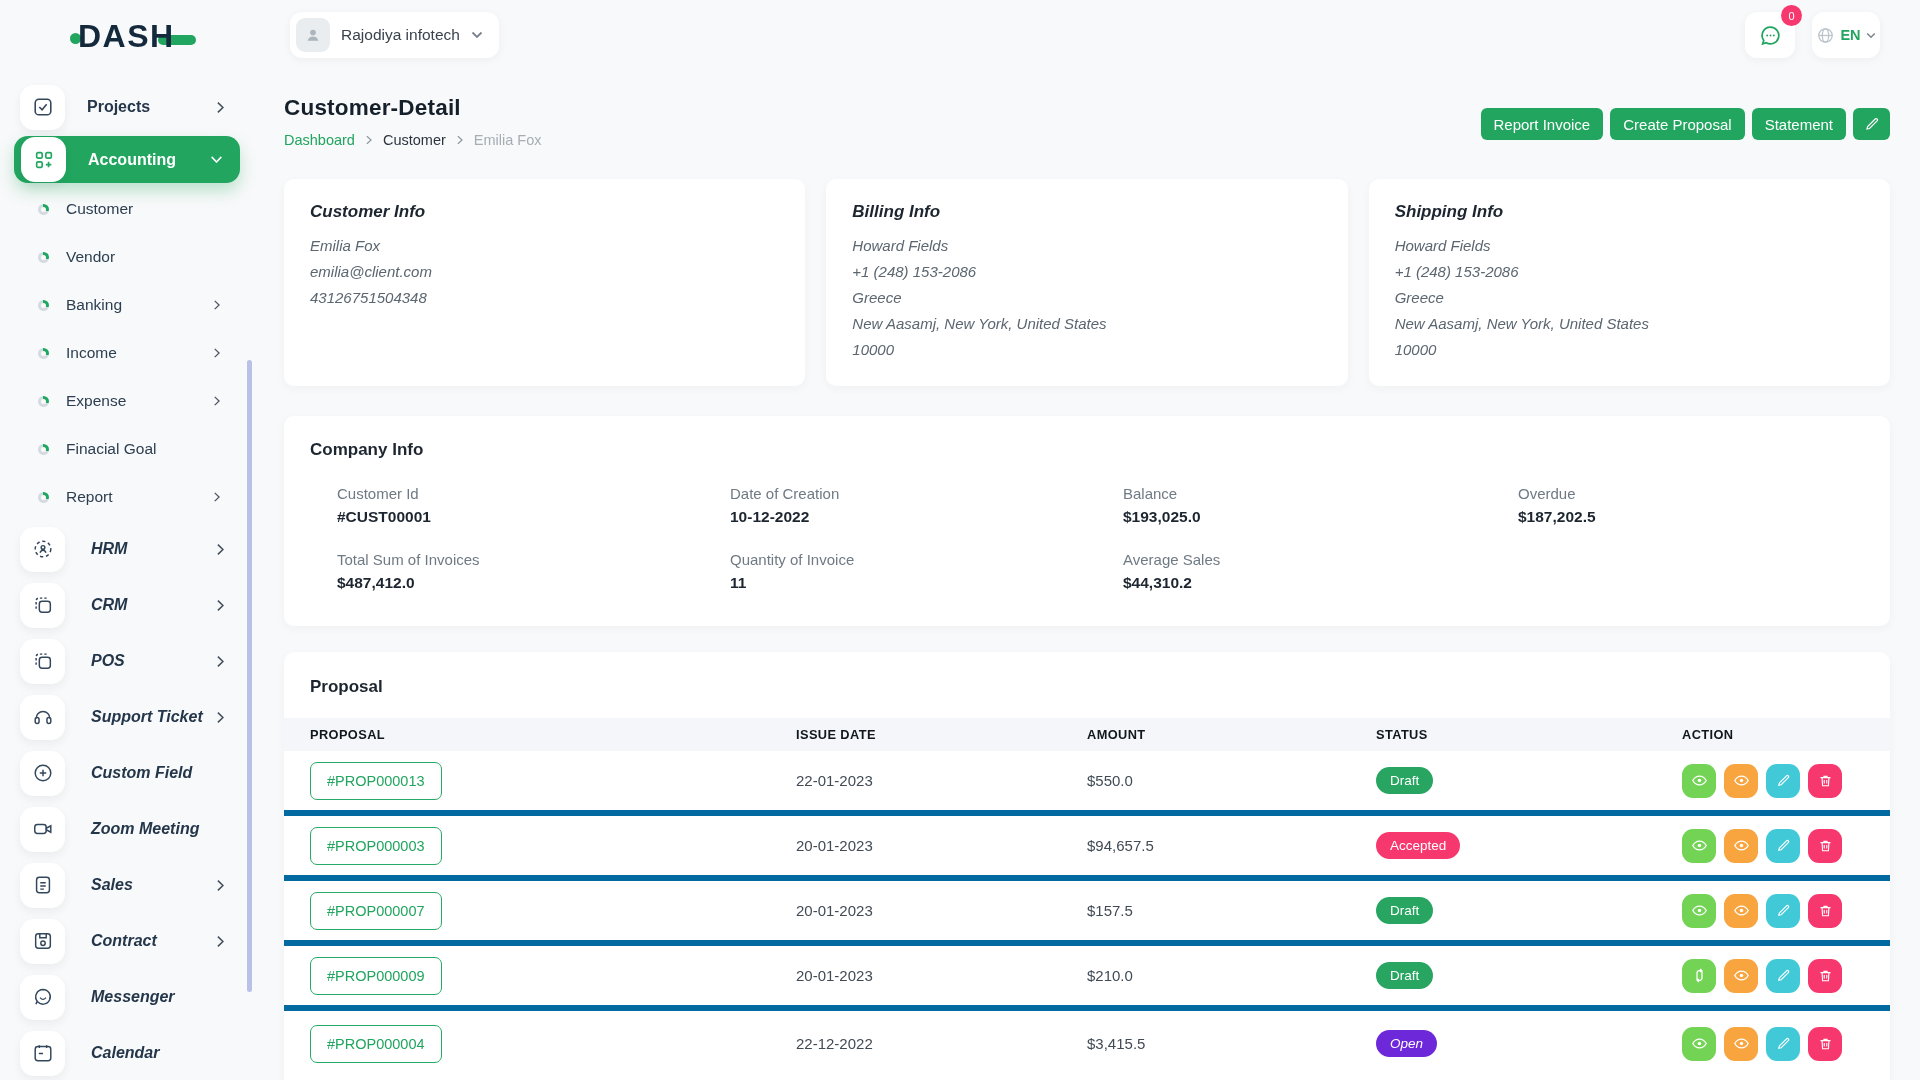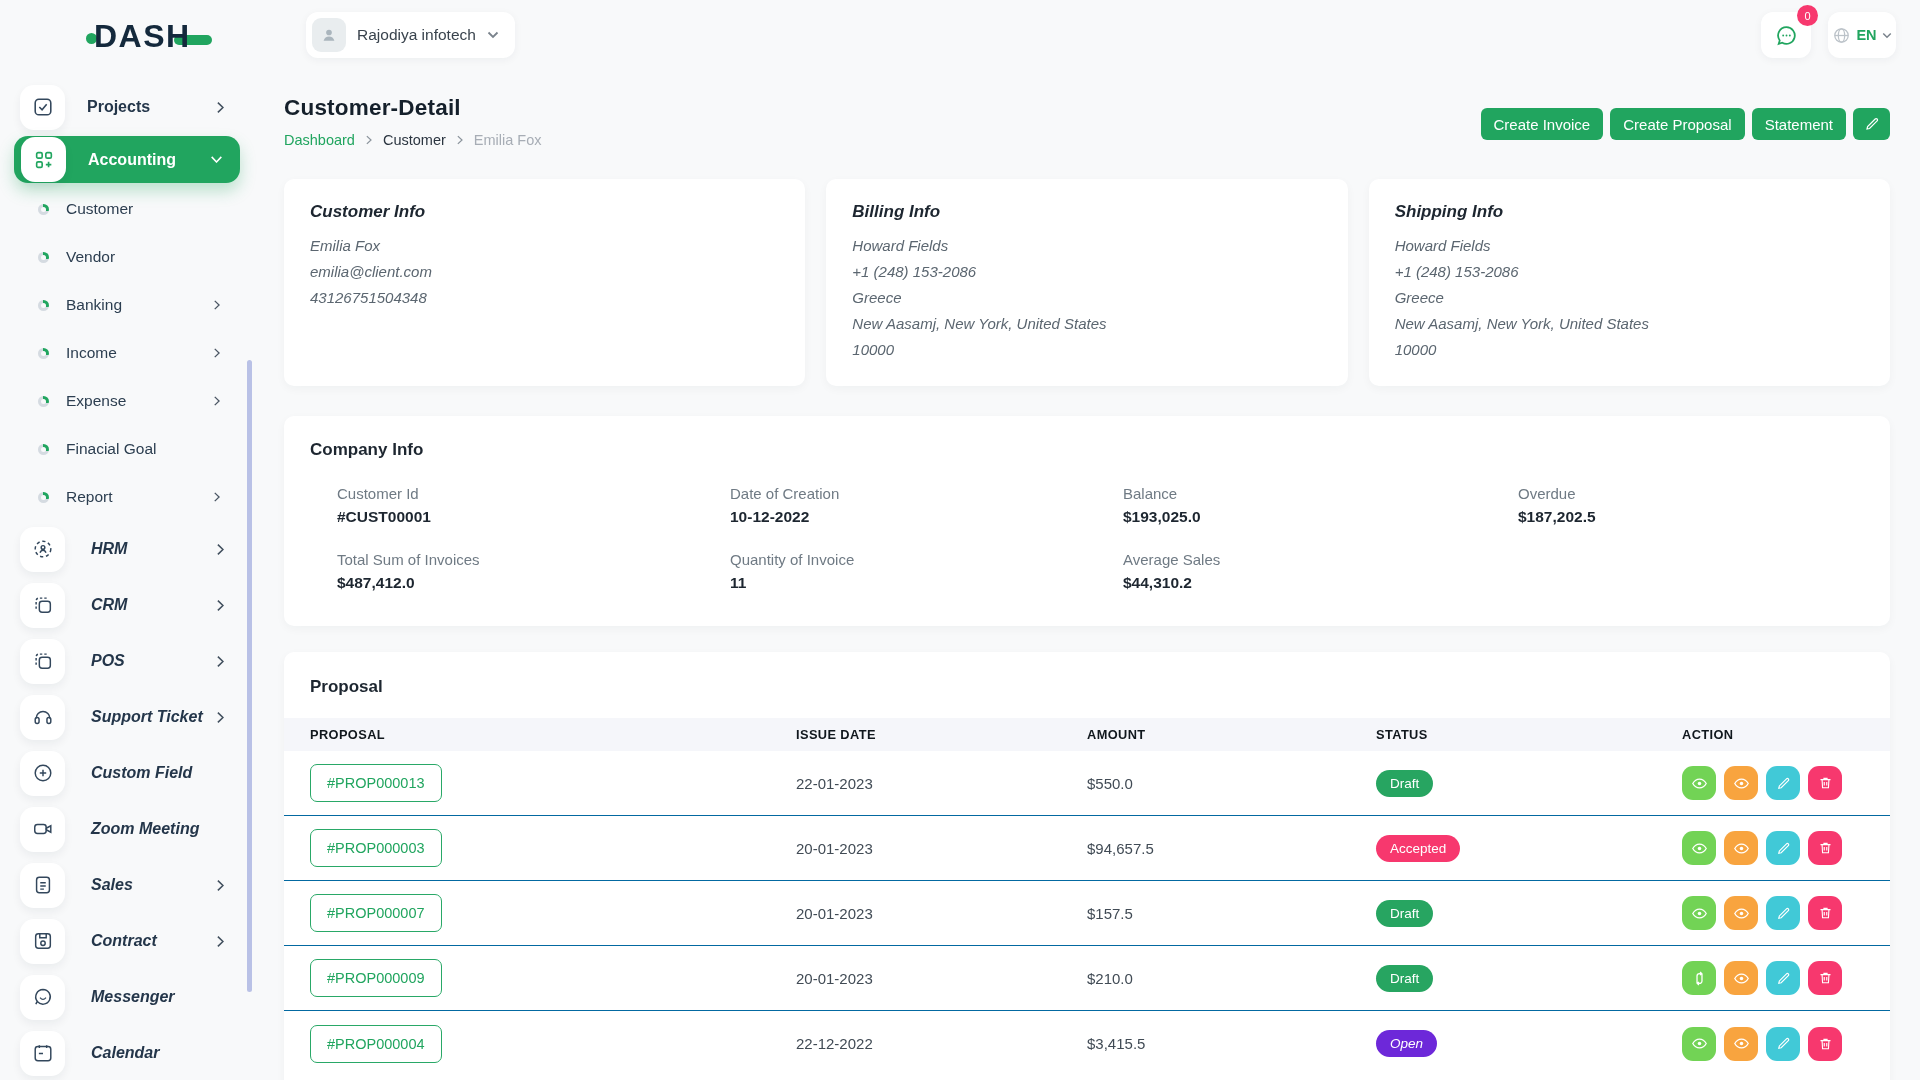--- a/index.html
+++ b/index.html
@@ -6,21 +6,21 @@
   html,body { margin:0; padding:0; }
   body {
     width:1920px; height:1080px; overflow:hidden;
     background:#f8f9fa;
     font-family:"Liberation Sans","DejaVu Sans",sans-serif;
     color:#1d2630;
   }
   svg { display:block; }
 
   
-  .topbar { position:absolute; top:0; left:16px; width:1560px; height:70px; }
+  .topbar { position:absolute; top:0; left:0; width:1560px; height:70px; }
   .logo { position:absolute; left:70px; top:18px; display:flex; align-items:center; cursor:pointer; }
   .logo-dot { width:11px; height:11px; border-radius:50%; background:#21a55f; margin-right:-3px; margin-top:4px; }
   .logo-text { font-size:32px; font-weight:800; color:#14293c; letter-spacing:1.5px; position:relative; z-index:1; }
   .logo-bar { width:38px; height:10px; border-radius:6px; background:#21a55f; margin-left:-17px; margin-top:6px; }
 
   .workspace { position:absolute; left:290px; top:12px; height:46px; background:#fff; border-radius:12px;
     display:flex; align-items:center; gap:11px; padding:0 16px 0 6px;
     box-shadow:0 2px 8px rgba(25,39,52,.05); cursor:pointer; }
   .avatar { width:34px; height:34px; border-radius:9px; background:#e9edef; display:flex; align-items:center; justify-content:center; }
   .workspace-name { font-size:15.5px; color:#39434d; }
@@ -77,21 +77,21 @@
 
   .company-card { margin-top:30px; padding:24px 26px 34px; }
   .company-grid { margin-top:25px; padding-left:27px; display:grid; grid-template-columns:393px 393px 395px 1fr; row-gap:25px; }
   .flabel { font-size:15px; color:#6f7a84; margin-bottom:6px; }
   .fvalue { font-size:15.5px; font-weight:700; color:#1d2630; }
 
   .proposal-card { margin-top:26px; min-height:450px; padding:0; }
   .proposal-title { padding:25px 26px 21px; }
   .thead { display:flex; align-items:center; height:33px; background:#f5f6fa;
     font-size:12.8px; font-weight:700; color:#10171d; letter-spacing:.4px; }
-  .trow { display:flex; align-items:center; height:65px; border-bottom:1px solid #0369a1; }
+  .trow { display:flex; align-items:center; height:65px; border-bottom:6px solid #0369a1; }
   .trow:last-child { border-bottom:none; }
   .c { font-size:15px; color:#414b55; }
   .c1 { width:512px; padding-left:26px; }
   .c2 { width:291px; }
   .c3 { width:289px; }
   .c4 { width:306px; }
   .c5 { flex:1; display:flex; align-items:center; gap:8px; }
   .pid { background:#fff; border:1px solid #29a867; color:#21a55f; border-radius:7px; height:38px; padding:0 16px;
     font-size:14.5px; font-family:inherit; cursor:pointer; }
   .badge { display:inline-flex; align-items:center; justify-content:center; height:27px; padding:0 14px;
@@ -370,21 +370,21 @@
         <span class="bc-mid">Customer</span>
         <span class="bc-sep">
             <svg width="6" height="10" viewBox="0 0 8 14" fill="none" stroke="currentColor" stroke-width="1.7">
               <path d="M1 1.5 6.8 7 1 12.5"></path>
             </svg>
           </span>
         <span class="bc-cur">Emilia Fox</span>
       </div>
     </div>
     <div class="actions">
-      <button class="btn">Create Invoice</button>
+      <button class="btn">Report Invoice</button>
       <button class="btn">Create Proposal</button>
       <button class="btn">Statement</button>
       <button class="btn btn-icon">
         <svg width="16" height="16" viewBox="0 0 24 24" fill="none" stroke="#fff" stroke-width="1.8">
             <path d="M4.5 19.5l.9-3.6L16.8 4.5a2.05 2.05 0 0 1 2.9 2.9L8.3 18.8l-3.8.7z"></path>
           </svg>
       </button>
     </div>
   </div>
 

